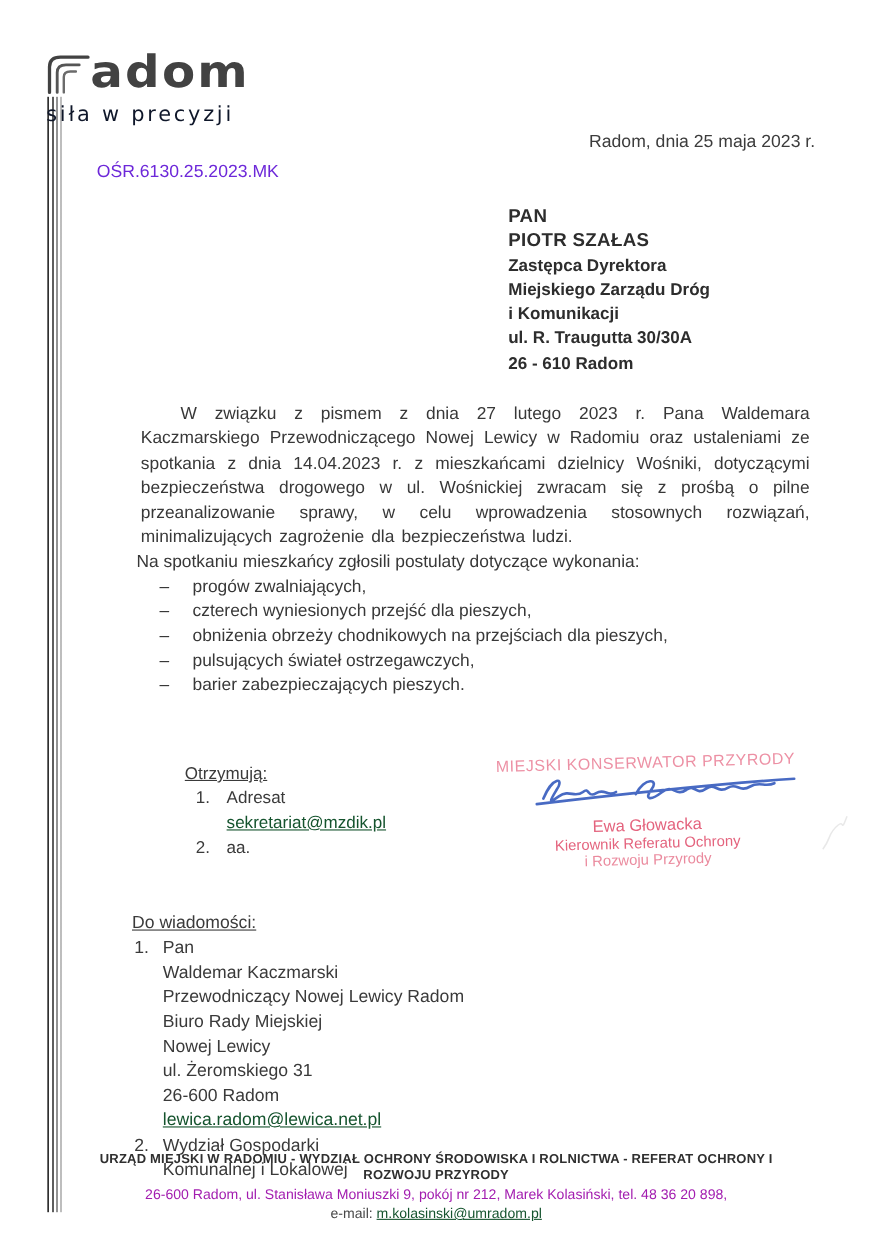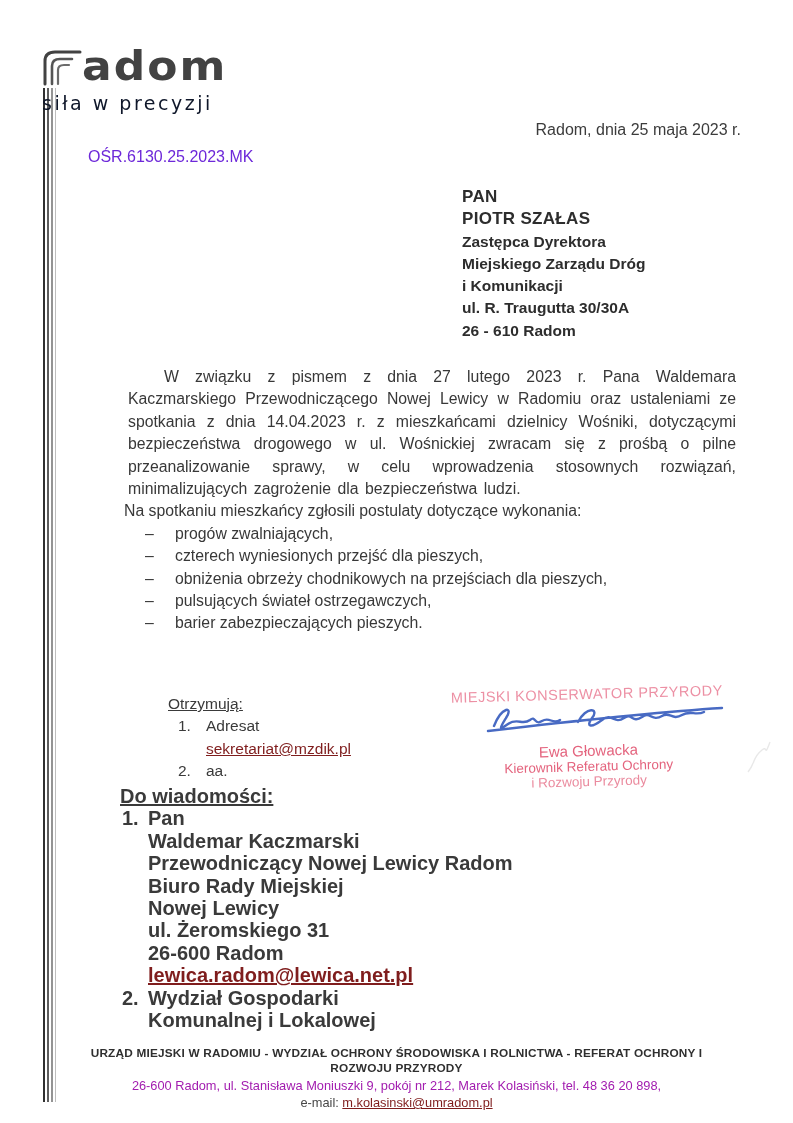--- a/index.html
+++ b/index.html
@@ -51,34 +51,34 @@
   .bullets { margin-left:57px; }
   .bullet-row { display:flex; }
   .bullet-dash { width:30px; flex:0 0 30px; }
 
   
   .distribution { position:absolute; left:120px; top:693px; font-size:15.5px; line-height:22.4px;margin-left:48px; }
   .sec-heading { text-decoration:underline; color:#3a3a3a; }
   .dist-row { display:flex; }
   .dist-num { width:28px; flex:0 0 28px; margin-left:10px; }
   .dist-indent { margin-left:38px; }
-  .link { color:#7f1d1d; text-decoration:underline; cursor:pointer; }
+  .link { color:#14532d; text-decoration:underline; cursor:pointer; }
 
   
   .stamp { position:absolute; left:450px; top:686px; width:276px; text-align:center;
            transform:rotate(-1.6deg); pointer-events:none; }
   .stamp-title { font-size:14.5px; letter-spacing:.5px; color:#ec8ba0; opacity:.95; }
   .stamp-name { font-size:15px; color:#e4647e; margin-top:40px; }
   .stamp-role { font-size:13.5px; color:#e4647e; }
   .stamp-role.fade { opacity:.75; }
   .signature-svg { position:absolute; left:478px; top:698px; }
   .faint-mark { position:absolute; left:742px; top:732px; opacity:.22; }
 
   
-  .cc { position:absolute; left:120px; top:785px; font-size:20px; line-height:22.4px;font-weight:bold; }
+  .cc { position:absolute; left:120px; top:829px; font-size:16px; line-height:22.4px; }
   .cc-row { display:flex; }
   .cc-num { width:26px; flex:0 0 26px; margin-left:2px; }
   .cc-indent { margin-left:28px; }
 
   
   .footer { position:absolute; left:66px; top:1046px; width:661px; text-align:center; }
   .footer-heading { font-weight:bold; font-size:11.8px; line-height:14.5px; color:#2f2f2f;
                     letter-spacing:.2px; }
   .footer-address { font-size:12.8px; color:#a21caf; margin-top:3px; }
   .footer-email { font-size:12.8px; color:#474747; margin-top:2px; }

